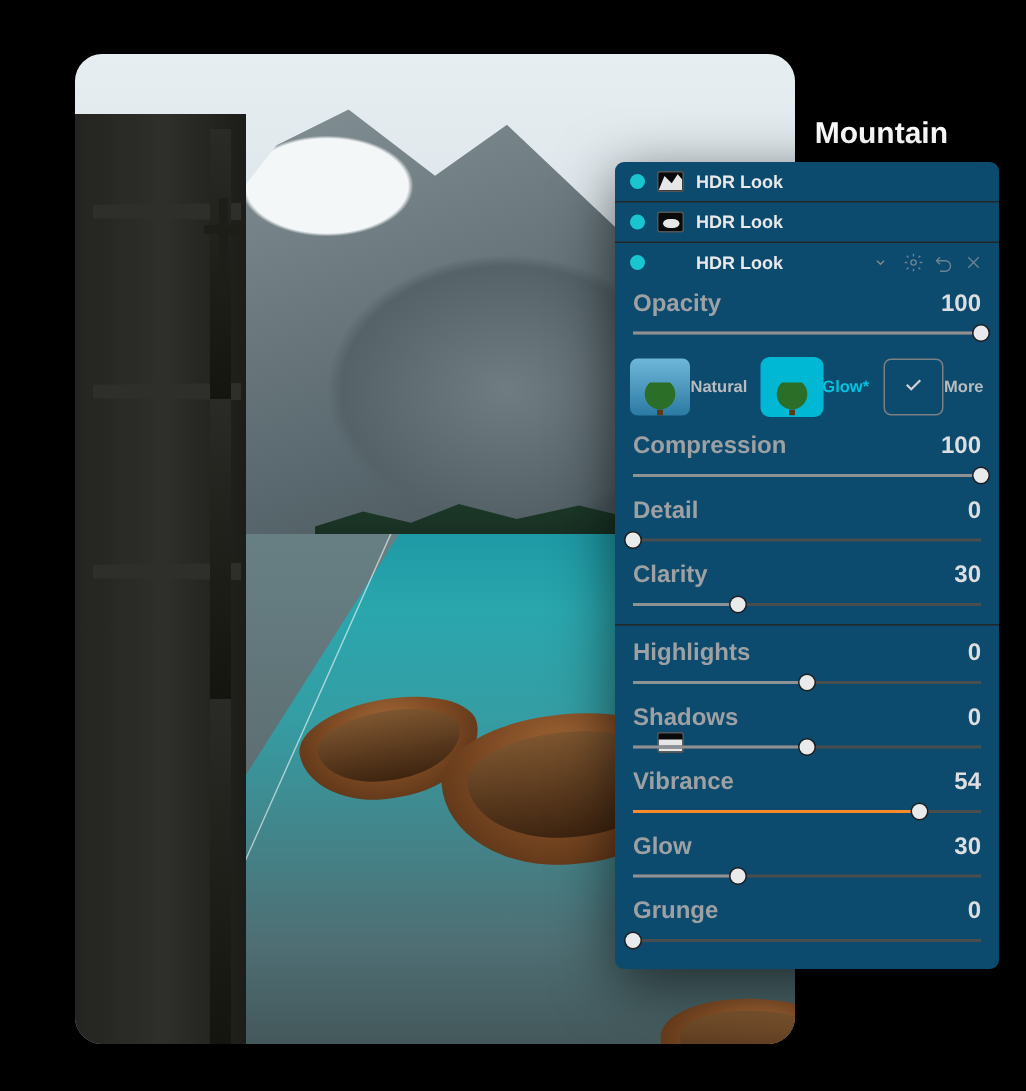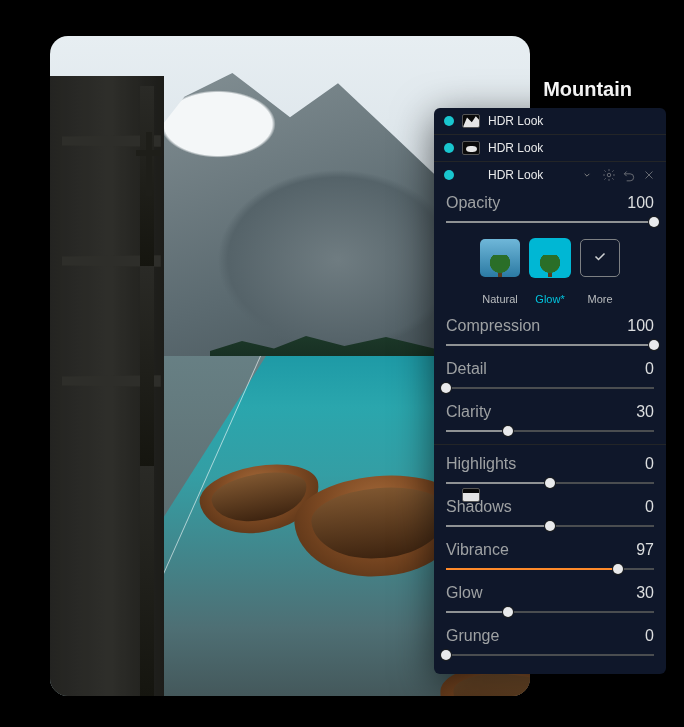--- a/index.html
+++ b/index.html
@@ -35,21 +35,21 @@
   .boat.b2{ left:245px; top:440px; width:170px; height:100px; transform: rotate(-5deg);}
   .boat .ring{ position:absolute; right:18%; top:30%; width:26px; height:26px; border:5px solid #e7e2d8; border-radius:50%; background: radial-gradient(#e06a2f,#c8521c);}
   .boat.b3{ left:390px; top:630px; width:130px; height:70px; transform: rotate(3deg);}
   .boat::after{content:"";position:absolute;left:10%;right:10%;top:12%;bottom:18%;border-radius:inherit;background:linear-gradient(180deg,#7e5630,#3e2410);} 
 
   
   .anno { position:absolute; color:#fff; font-weight:700; font-size:20px; text-shadow:0 0 4px #000, 2px 2px 0 #000; }
   .arrow { font-size:26px; color:#fff; text-shadow:0 0 4px #000; }
 
   
-  .panel { position:absolute; right:18px; top:108px; width:232px; background:#0f172a; border-radius:6px; box-shadow:0 10px 40px rgba(0,0,0,0.6); color:#c9cbcd; font-size:12px; padding-bottom:10px; }
+  .panel { position:absolute; right:18px; top:108px; width:256px; background:#0c4a6e; border-radius:6px; box-shadow:0 10px 40px rgba(0,0,0,0.6); color:#c9cbcd; font-size:12px; padding-bottom:10px;font-weight:bold; }
   .layer { display:flex; align-items:center; gap:8px; padding:6px 10px; border-bottom:1px solid #232527; }
   .layer:last-of-type{ border-bottom:none; }
   .eye { width:10px; height:10px; border-radius:50%; background:#19c6cf; flex:none; cursor:pointer; }
   .mask { width:18px; height:14px; background:#0a0a0a; border:1px solid #555; border-radius:2px; position:relative; overflow:hidden; flex:none;}
   .mask.mount::before{content:"";position:absolute;inset:0;background:#e6e6e6;clip-path:polygon(0 100%,25% 20%,55% 60%,80% 10%,100% 40%,100% 100%);} 
   .mask.boats::before{content:"";position:absolute;left:3px;top:4px;width:11px;height:6px;background:#e6e6e6;border-radius:50%/60%;}
   .mask.water::before{content:"";position:absolute;left:0;right:0;bottom:0;height:8px;background:#e6e6e6;}
   .layer-name { flex:1; color:#e8e9ea; }
   .layer-ctl { display:flex; gap:6px; align-items:center; opacity:0.6; }
   .ico { width:14px; height:14px; display:inline-flex; align-items:center; justify-content:center; cursor:pointer; }
@@ -61,21 +61,21 @@
   .slider-label { display:flex; justify-content:space-between; color:#9ea1a3; font-size:16px; margin-bottom:3px;}
   .slider-label .val{ color:#dcdedf;}
   .track { position:relative; height:14px; }
   .track .bar { position:absolute; left:0; right:0; top:6px; height:2px; background:#4a4d50; }
   .track .fill { position:absolute; left:0; top:6px; height:2px; background:#8f9294; }
   .track.accent .fill{ background:#ff8a2a; }
   .track .thumb { position:absolute; top:2px; width:10px; height:10px; border-radius:50%; background:#e9eaec; box-shadow:0 0 0 1px #1c1e20; transform:translateX(-50%); cursor:pointer;}
   .divider { height:1px; background:#232527; margin:4px 0;}
 
   .presets { display:flex; gap:10px; justify-content:center; padding:8px 10px 6px; }
-  .preset { display:flex; flex-direction:column; align-items:center; gap:16px; cursor:pointer; }
+  .preset { display:flex; flex-direction:row; align-items:center; gap:0; cursor:pointer; }
   .preset .thumb-box { width:40px; height:38px; border-radius:5px; background:linear-gradient(#6fb7d9,#2b7aa3); display:flex; align-items:flex-end; justify-content:center; overflow:hidden;}
   .preset .tree { width:22px; height:22px; background: radial-gradient(circle at 50% 35%, #2a6e28 0 55%, transparent 58%), linear-gradient(#5b3a1a,#5b3a1a); background-size: 100% 100%, 4px 10px; background-position: center top, center 18px; background-repeat:no-repeat, no-repeat; }
   .preset.sel .thumb-box{ background:#00b7d4; box-shadow:0 0 0 1px #00b7d4;}
   .preset.sel .lab{ color:#00c4de;}
   .preset .more-box{ width:40px; height:38px; border-radius:5px; border:1.5px solid #7d8083; display:flex; align-items:center; justify-content:center;}
   .preset .more-box svg{ width:18px; height:18px; stroke:#cfd1d3; stroke-width:2; fill:none;}
   .preset .lab{ font-size:11px; color:#b9bcbe;}
 </style>
 </head>
 <body>
@@ -285,21 +285,21 @@
           </div>
           <div class="track">
             <div class="bar"></div>
             <div class="fill" style="width:50%"></div>
             <div class="thumb" style="left:50%"></div>
           </div>
         </div>
         <div class="slider-row">
           <div class="slider-label">
             <span>Vibrance</span>
-            <span class="val">97</span>
+            <span class="val">54</span>
           </div>
           <div class="track accent">
             <div class="bar"></div>
             <div class="fill" style="width:82.5%"></div>
             <div class="thumb" style="left:82.5%"></div>
           </div>
         </div>
         <div class="slider-row">
           <div class="slider-label">
             <span>Glow</span>

